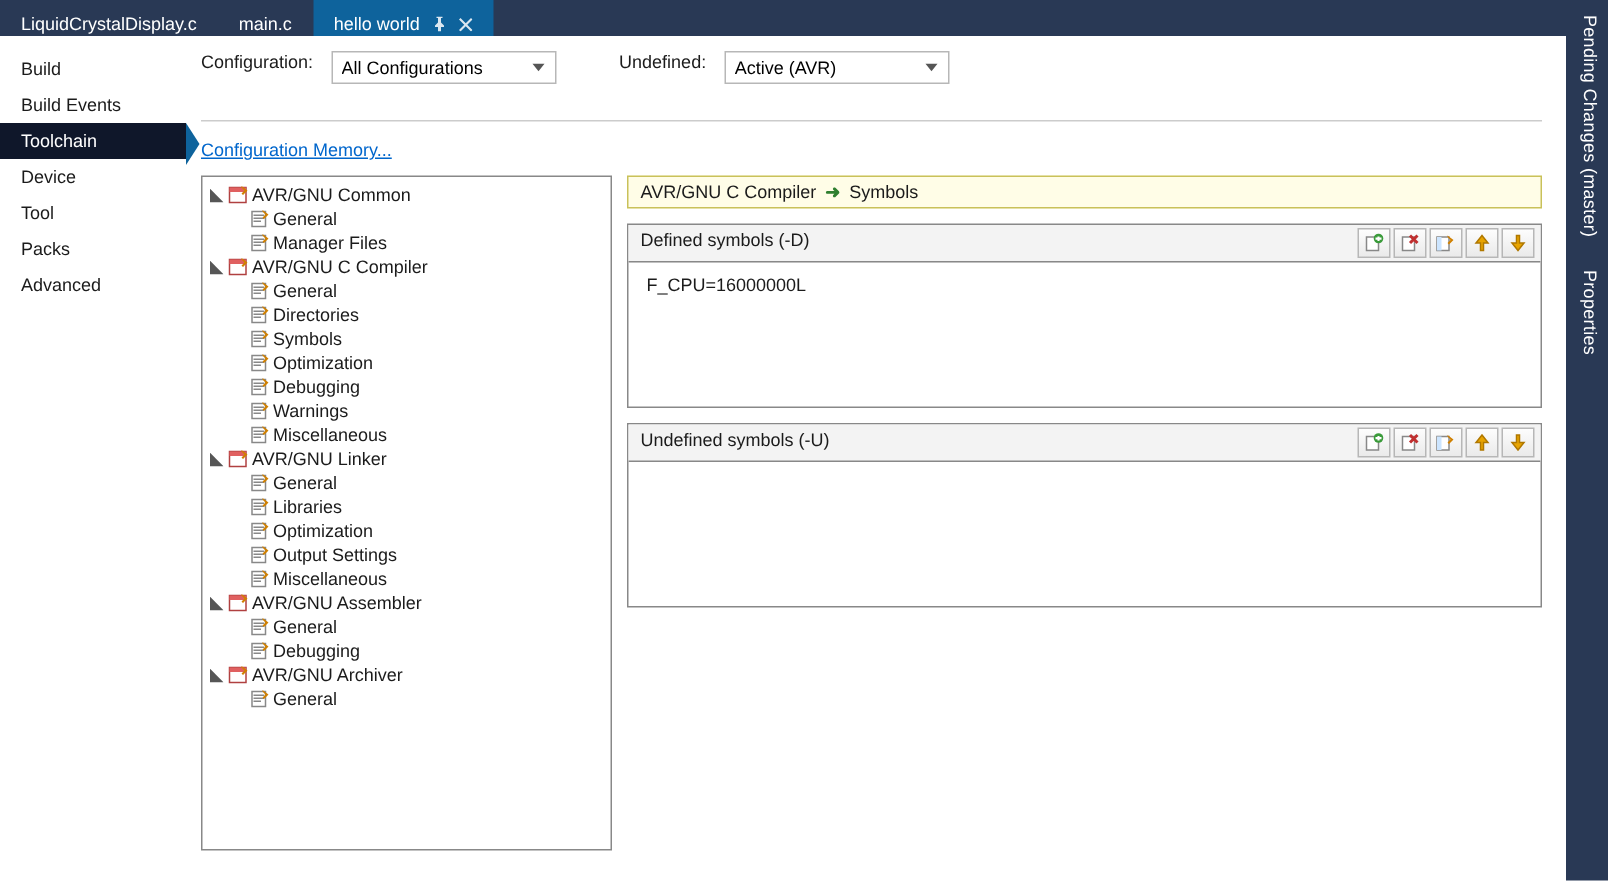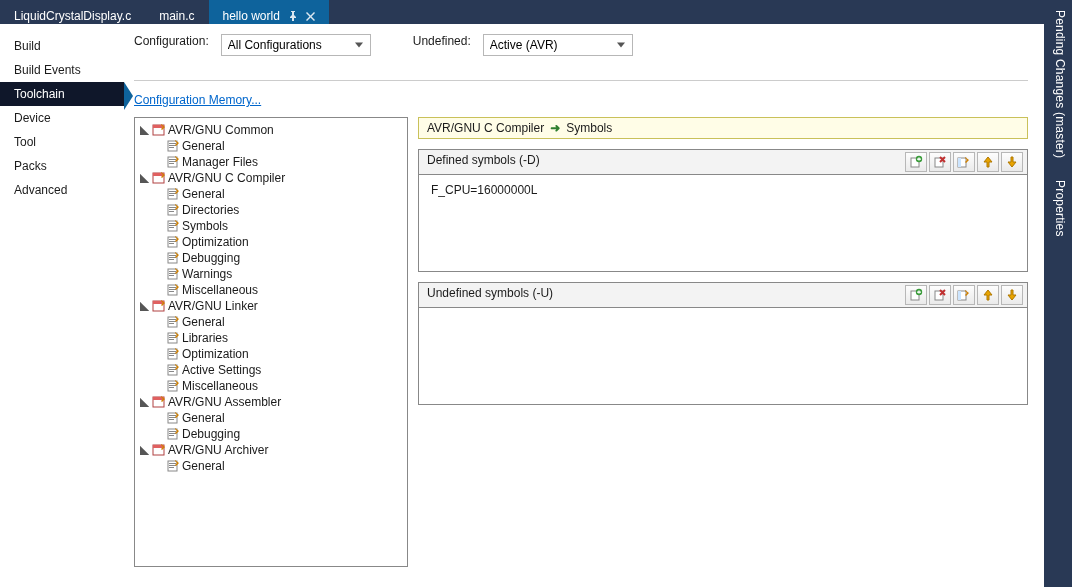--- a/index.html
+++ b/index.html
@@ -366,21 +366,21 @@
                     <span class="expander"></span>
                     <span class="ico">
                       <svg width="14" height="14" viewBox="0 0 14 14">
                         <rect x="2" y="2" width="9" height="10" fill="#fff" stroke="#888"></rect>
                         <rect x="3" y="4" width="7" height="1" fill="#888"></rect>
                         <rect x="3" y="6" width="7" height="1" fill="#888"></rect>
                         <rect x="3" y="8" width="5" height="1" fill="#888"></rect>
                         <path d="M9 1l4 3-3 3-1-1 2-2-2-2z" fill="#d08000"></path>
                       </svg>
                     </span>
-                    <span>Active Settings</span>
+                    <span>Output Settings</span>
                   </div>
                 </li>
                 <li>
                   <div class="trow">
                     <span class="expander"></span>
                     <span class="ico">
                       <svg width="14" height="14" viewBox="0 0 14 14">
                         <rect x="2" y="2" width="9" height="10" fill="#fff" stroke="#888"></rect>
                         <rect x="3" y="4" width="7" height="1" fill="#888"></rect>
                         <rect x="3" y="6" width="7" height="1" fill="#888"></rect>

